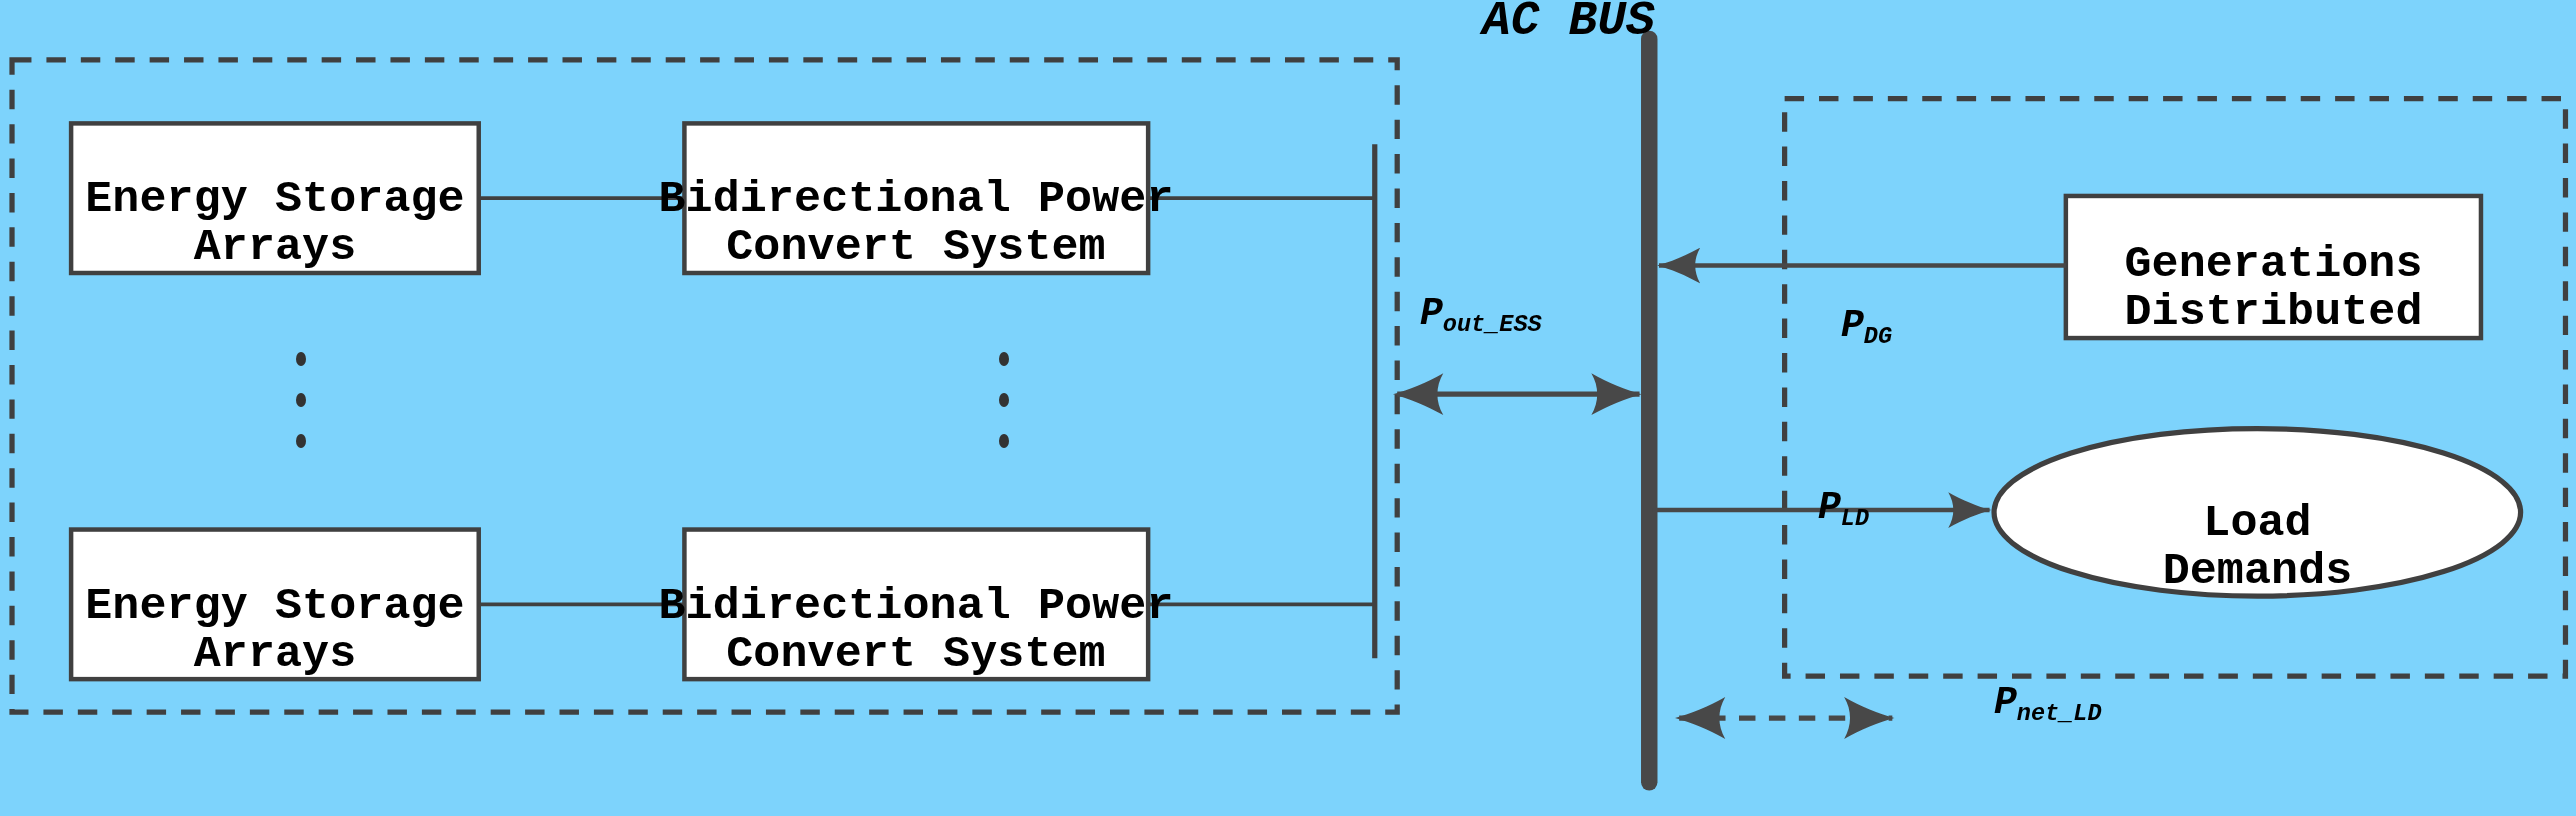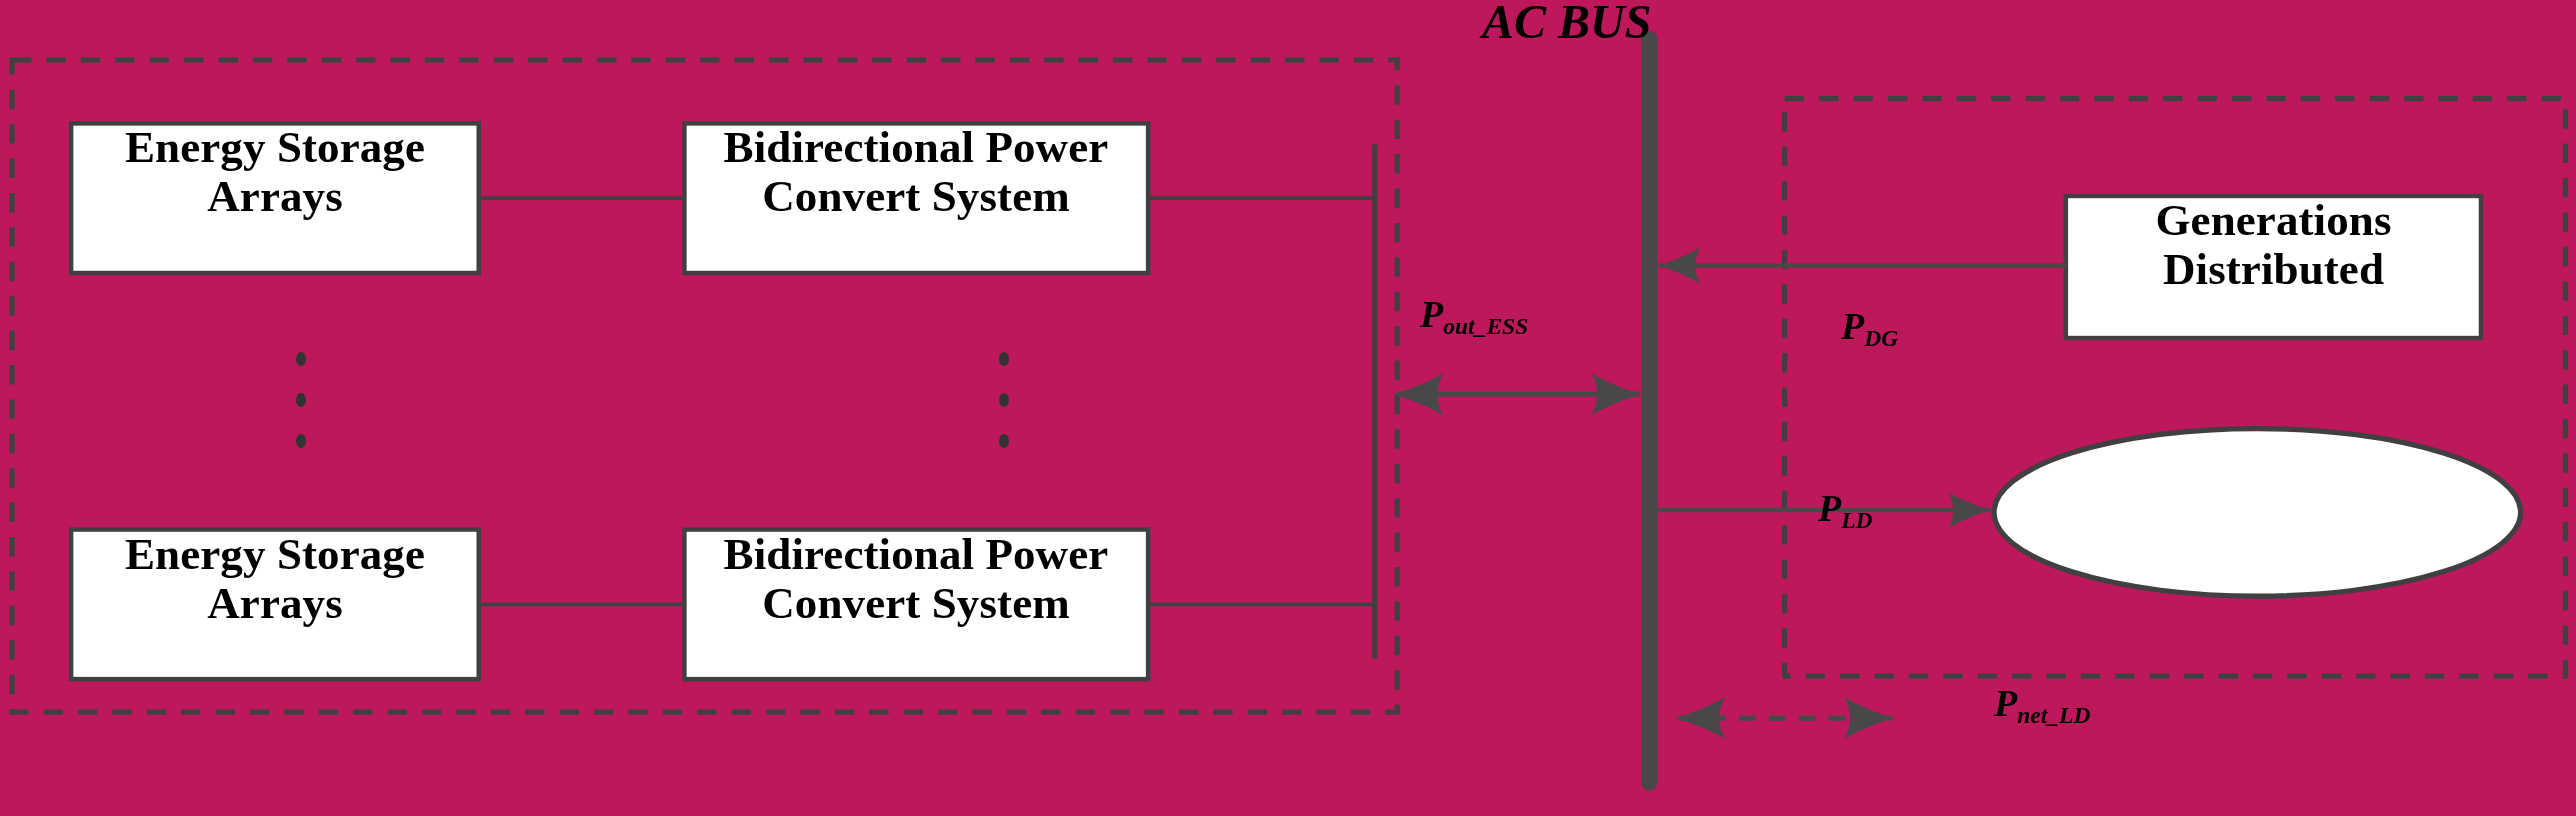--- a/index.html
+++ b/index.html
@@ -4,22 +4,22 @@
 <style>
   html, body {
     margin: 0;
     padding: 0;
     background: #ffffff;
   }
   #stage {
     position: relative;
     width: 2576px;
     height: 816px;
-    background: #be185d;
-    font-family: Liberation Serif, serif;
+    background: #7dd3fc;
+    font-family: Liberation Mono, monospace;
     overflow: hidden;
   }
   .svg-layer {
     position: absolute;
     left: 0;
     top: 0;
     width: 2576px;
     height: 816px;
   }
   .lbl {
@@ -33,21 +33,21 @@
   
   .box-text {
     font-size: 45px;
     letter-spacing: 0.1px;
   }
   .box-label-wrap {
     position: absolute;
     display: flex;
     flex-direction: column;
     align-items: center;
-    justify-content: flex-start;
+    justify-content: flex-end;
   }
   
   .pwr {
     position: absolute;
     font-style: italic;
     font-weight: bold;
     color: #000000;
     font-size: 38px;
     white-space: nowrap;
   }
@@ -173,20 +173,24 @@
     <span class="dot"></span>
     <span class="dot"></span>
     <span class="dot"></span>
   </div>
 
   <div class="box-label-wrap" style="left:2066px; top:196px; width:415px; height:142px;">
     <div class="lbl box-text" style="position:relative;">Generations</div>
     <div class="lbl box-text" style="position:relative;">Distributed</div>
   </div>
 
+  <div class="box-label-wrap" style="left:1994px; top:429px; width:527px; height:168px;">
+    <div class="lbl box-text" style="position:relative;">Load</div>
+    <div class="lbl box-text" style="position:relative;">Demands</div>
+  </div>
 
   <div class="pwr" style="left:1420px; top:292px;">
     <span>P</span><sub>out_ESS</sub>
   </div>
 
   <div class="pwr" style="left:1841px; top:304px;">
     <span>P</span><sub>DG</sub>
   </div>
 
   <div class="pwr" style="left:1818px; top:438px;margin-top:48px;">

